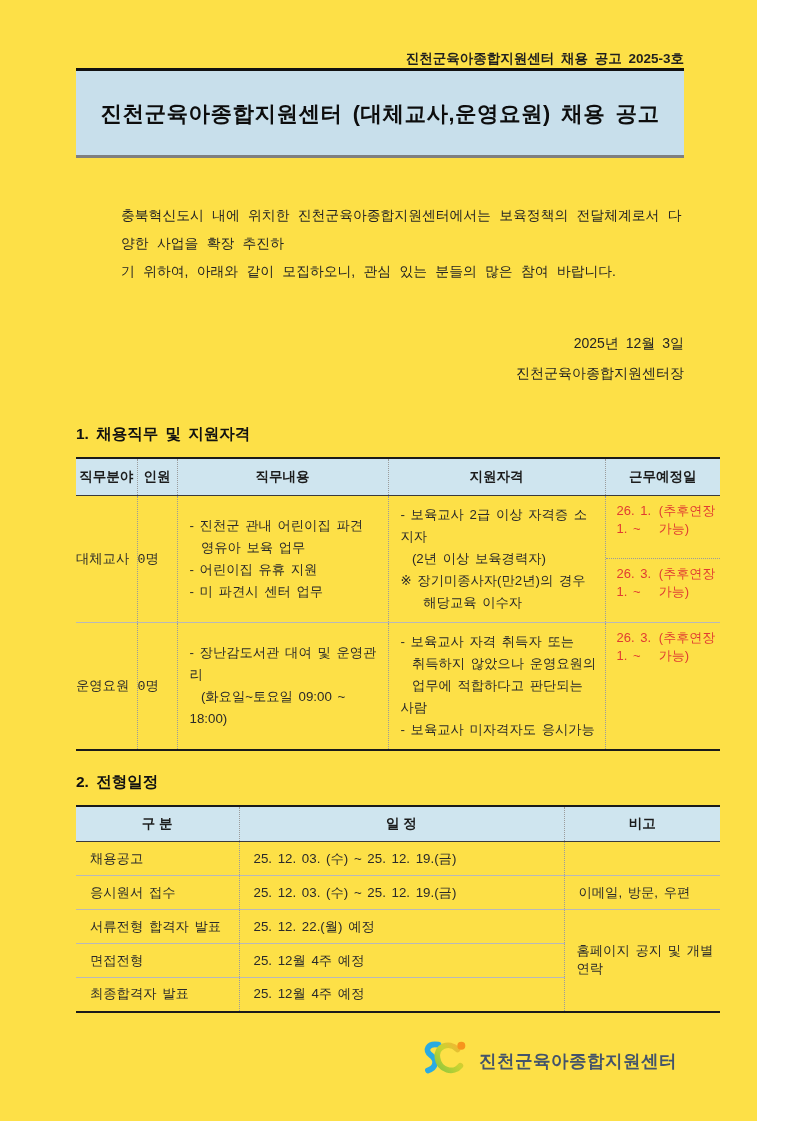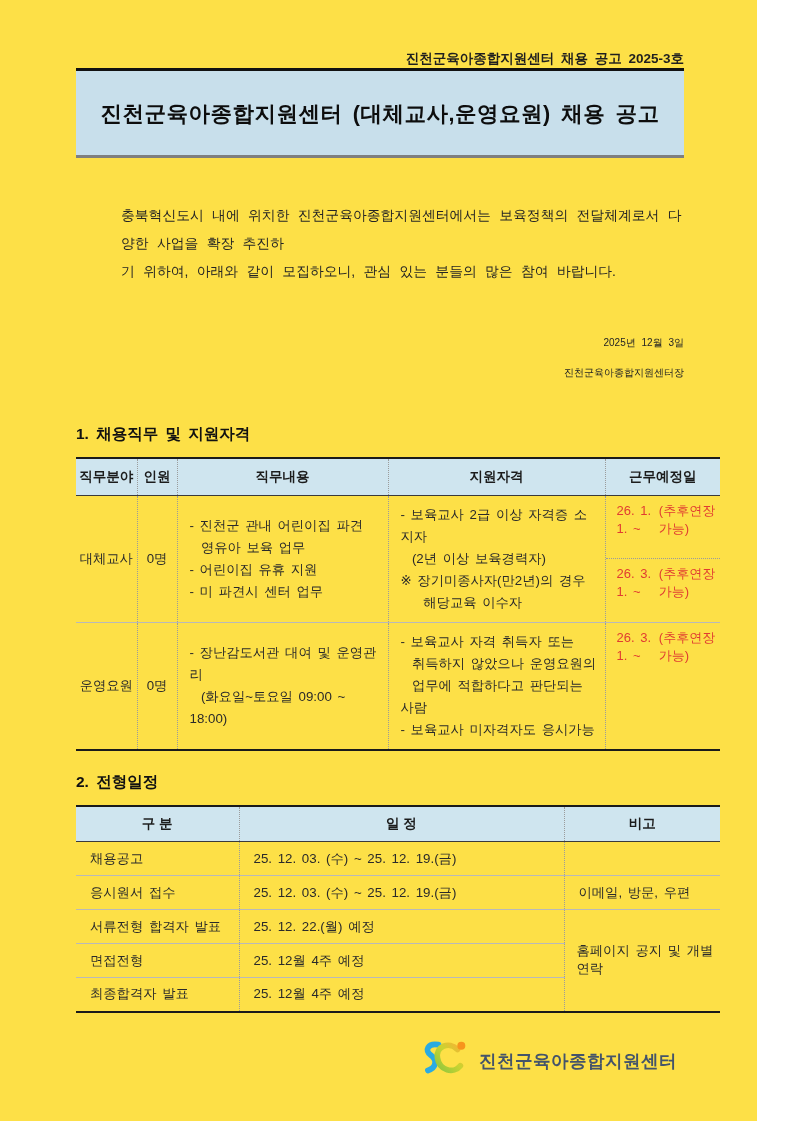--- a/index.html
+++ b/index.html
@@ -37,21 +37,21 @@
     color: #0d0d0d;
     letter-spacing: 0.5px;
     word-spacing: 4px;
   }
 
   
   .intro { margin-top: 44px; font-size: 13.8px; color: #242424; margin-left: 45px; }
   .intro .line { line-height: 28px; word-spacing: 4.5px; white-space: pre-wrap; }
 
   
-  .sign-block { margin-top: 42px; text-align: right; font-size: 10px; color: #242424; }
+  .sign-block { margin-top: 42px; text-align: right; font-size: 14px; color: #242424; }
   .sign-block .line { line-height: 30px; word-spacing: 3px; }
 
   
   .sec-heading { font-size: 15.5px; font-weight: 700; color: #111; word-spacing: 3px; }
   .sec1 { margin-top: 36px; }
   .sec2 { margin-top: 21px; }
 
   
   table { border-collapse: collapse; width: 644px; table-layout: fixed; margin-top: 12px; }
   table { border-top: 2.5px solid #1a1a1a; border-bottom: 2.5px solid #1a1a1a; }
@@ -62,21 +62,21 @@
     border-bottom: 1.5px solid #3a3a3a;
   }
   td { font-size: 13.3px; color: #2a2a2a; vertical-align: middle; }
   th + th, td + td { border-left: 1px dotted #9b9b9b; }
   tbody tr + tr td { border-top: 1px solid #b9b9b9; }
 
   
   .t1 thead tr { height: 37px; }
   .t1 .row-a { height: 109px; }
   .t1 .row-b { height: 116px; }
-  .t1 td.center { text-align: center; }
+  .t1 td.center { text-align: left; font-family: Liberation Mono, monospace; }
   .t1 td.lines { padding: 8px 6px 8px 12px; }
   .t1 .cell-line { line-height: 22px; white-space: pre-wrap; word-spacing: 2px; }
   .t1 td.sched { padding: 0; height: inherit; }
   .sched-wrap { display: flex; flex-direction: column; height: 100%; }
   .sched-block { flex: 1 1 0; display: flex; flex-direction: row; justify-content: center; padding: 6px 4px 6px 11px; }
   .sched-block + .sched-block { border-top: 1px dotted #9b9b9b; }
   .sched-line { color: #e03c31; font-size: 13px; line-height: 18px; word-spacing: 2px; }
   .row-a .sched-wrap { min-height: 109px; }
   .row-b .sched-wrap { min-height: 116px; }
 

